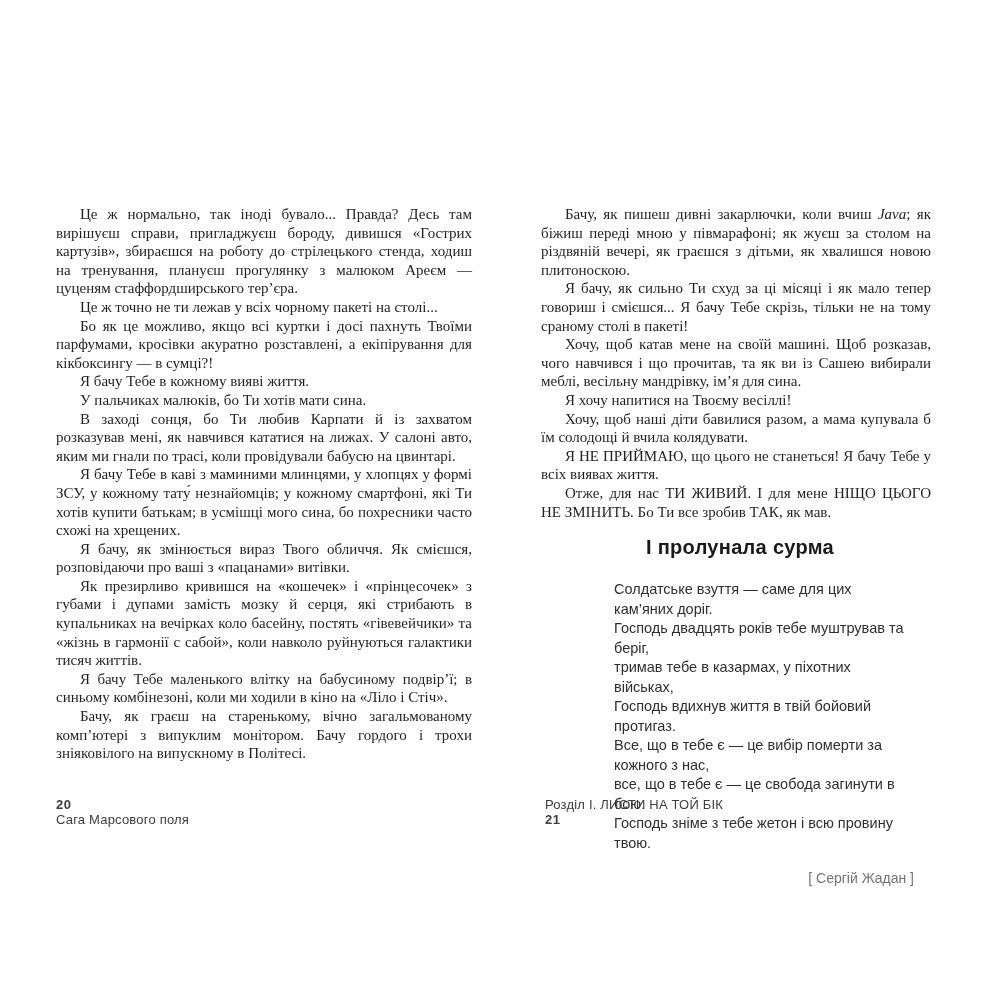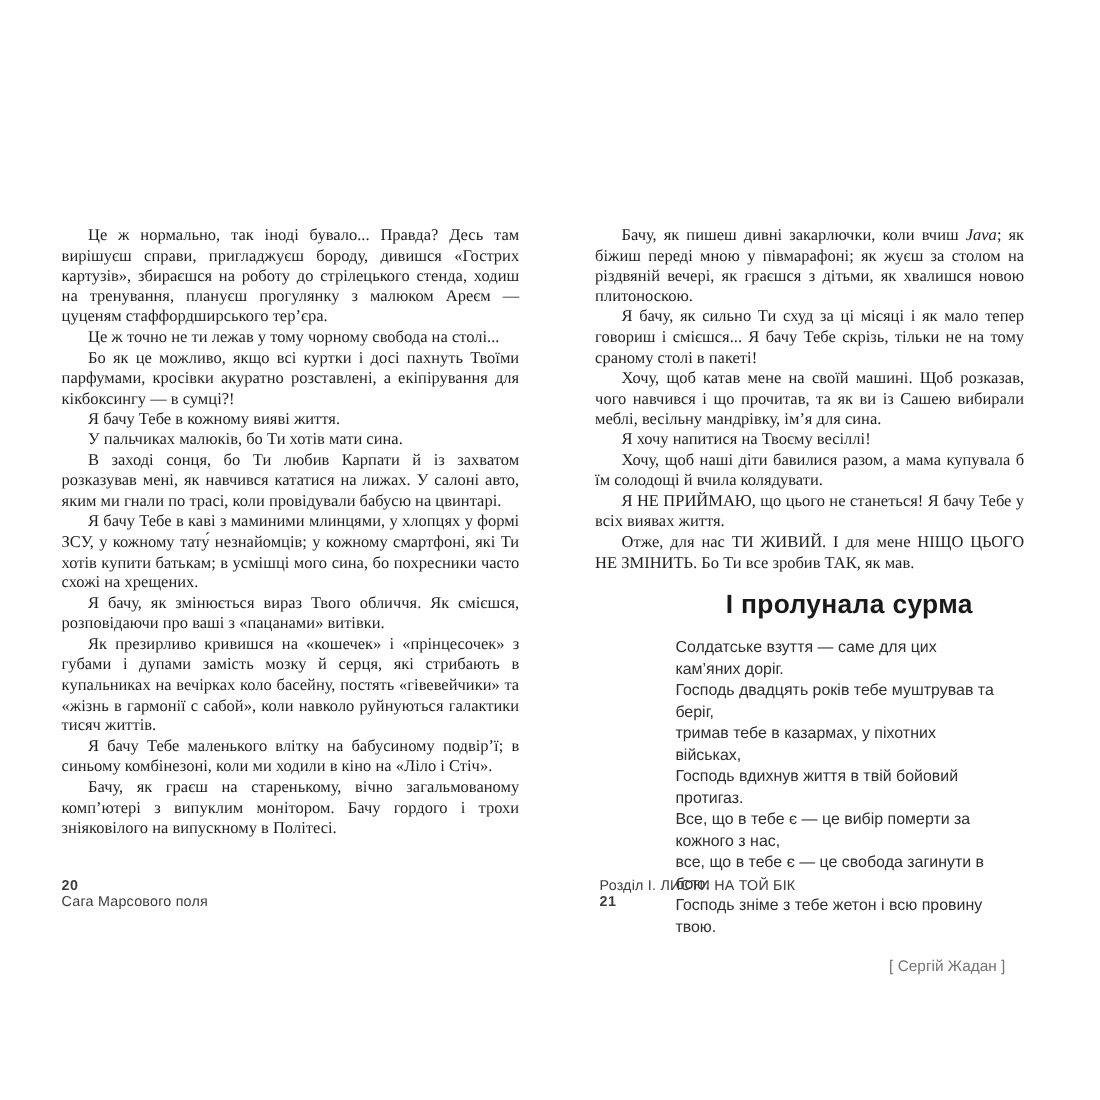--- a/index.html
+++ b/index.html
@@ -29,27 +29,27 @@
   #right-col { left: 541px; width: 390px; }
   .body-col p {
     margin: 0;
     padding: 0;
     text-indent: 24px;
   }
   .body-col i { font-style: italic; }
 
   .chapter-heading {
     position: absolute;
-    left: 577px;
+    left: 545px;
     top: 536px;
     width: 390px;
     text-align: center;
     font-family: "Liberation Sans", sans-serif;
     font-weight: bold;
-    font-size: 24px;
+    font-size: 20px;
     color: #1a1a1a;
     letter-spacing: 0.3px;
   }
   .poem {
     position: absolute;
     left: 614px;
     top: 580px;
     width: 300px;
     font-family: "Liberation Sans", sans-serif;
     font-size: 14.5px;
@@ -79,21 +79,21 @@
   .page-number { font-weight: 600; letter-spacing: 0.5px; }
   .running-head { letter-spacing: 0.2px; }
 </style>
 </head>
 <body>
 
 <div id="spread">
 
   <div id="left-col" class="body-col">
     <p>Це ж нормально, так іноді бувало... Правда? Десь там вирішуєш справи, пригладжуєш бороду, дивишся «Гострих картузів», збираєшся на роботу до стрілецького стенда, ходиш на тренування, плануєш прогулянку з малюком Ареєм — цуценям стаффордширського тер’єра.</p>
-    <p>Це ж точно не ти лежав у тому чорному свобода на столі...</p>
+    <p>Це ж точно не ти лежав у всіх чорному пакеті на столі...</p>
     <p>Бо як це можливо, якщо всі куртки і досі пахнуть Твоїми парфумами, кросівки акуратно розставлені, а екіпірування для кікбоксингу — в сумці?!</p>
     <p>Я бачу Тебе в кожному вияві життя.</p>
     <p>У пальчиках малюків, бо Ти хотів мати сина.</p>
     <p>В заході сонця, бо Ти любив Карпати й із захватом розказував мені, як навчився кататися на лижах. У салоні авто, яким ми гнали по трасі, коли провідували бабусю на цвинтарі.</p>
     <p>Я бачу Тебе в каві з маминими млинцями, у хлопцях у формі ЗСУ, у кожному тату́ незнайомців; у кожному смартфоні, які Ти хотів купити батькам; в усмішці мого сина, бо похресники часто схожі на хрещених.</p>
     <p>Я бачу, як змінюється вираз Твого обличчя. Як смієшся, розповідаючи про ваші з «пацанами» витівки.</p>
     <p>Як презирливо кривишся на «кошечек» і «прінцесочек» з губами і дупами замість мозку й серця, які стрибають в купальниках на вечірках коло басейну, постять «гівевейчики» та «жізнь в гармонії с сабой», коли навколо руйнуються галактики тисяч життів.</p>
     <p>Я бачу Тебе маленького влітку на бабусиному подвір’ї; в синьому комбінезоні, коли ми ходили в кіно на «Ліло і Стіч».</p>
     <p>Бачу, як граєш на старенькому, вічно загальмованому комп’ютері з випуклим монітором. Бачу гордого і трохи зніяковілого на випускному в Політесі.</p>
   </div>

